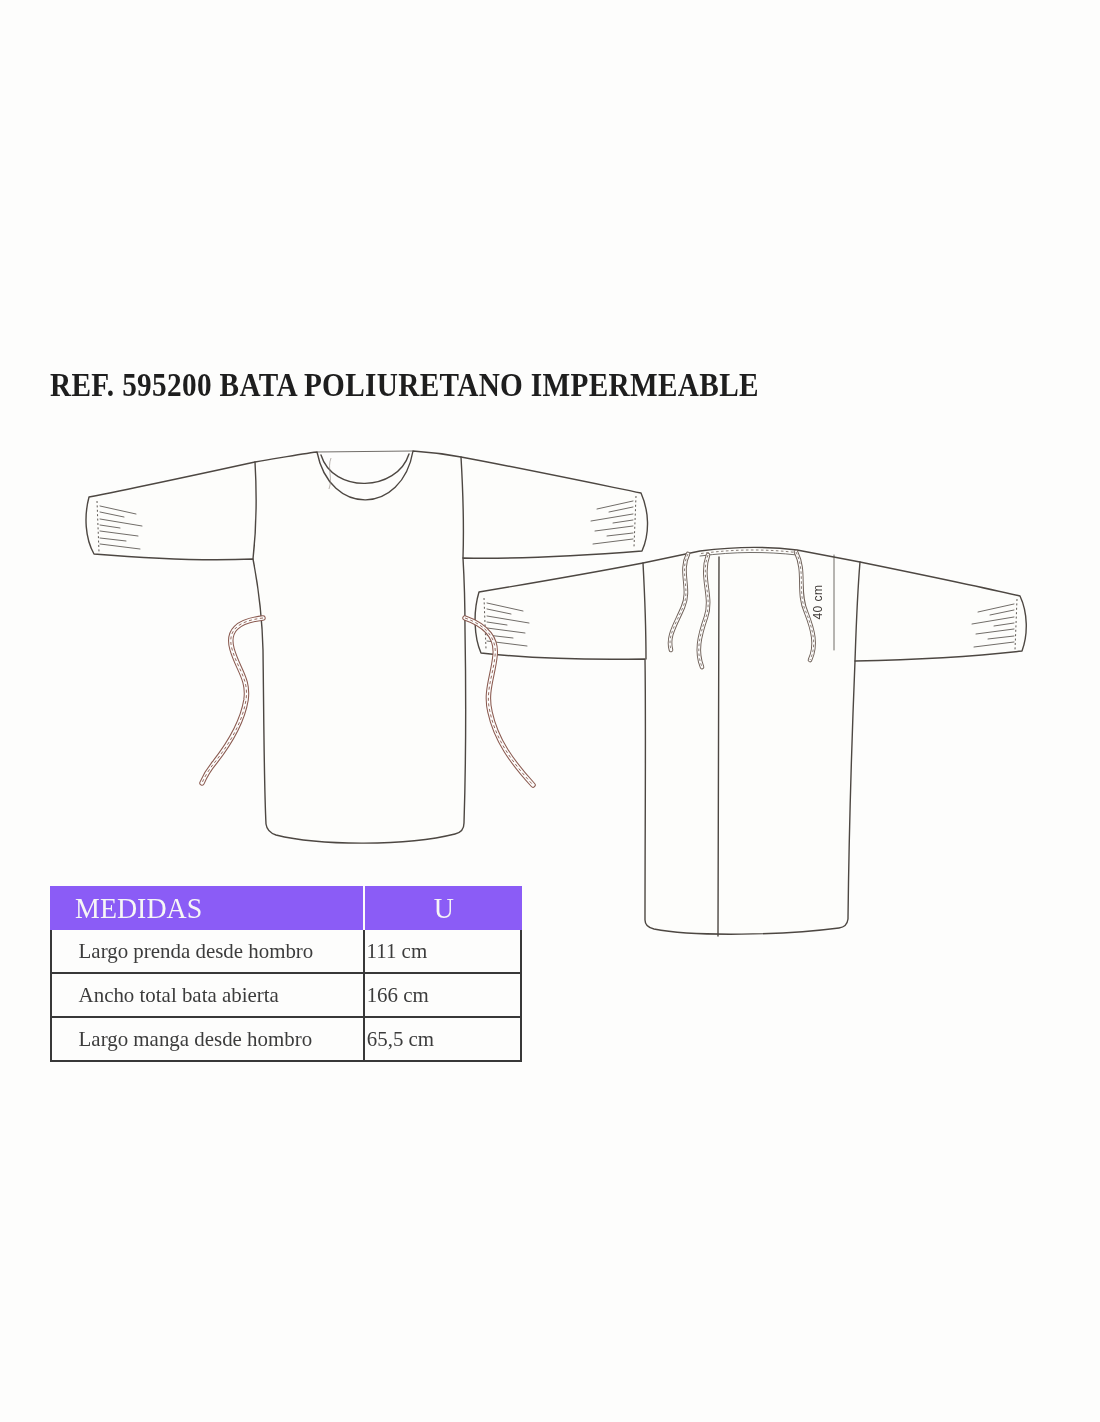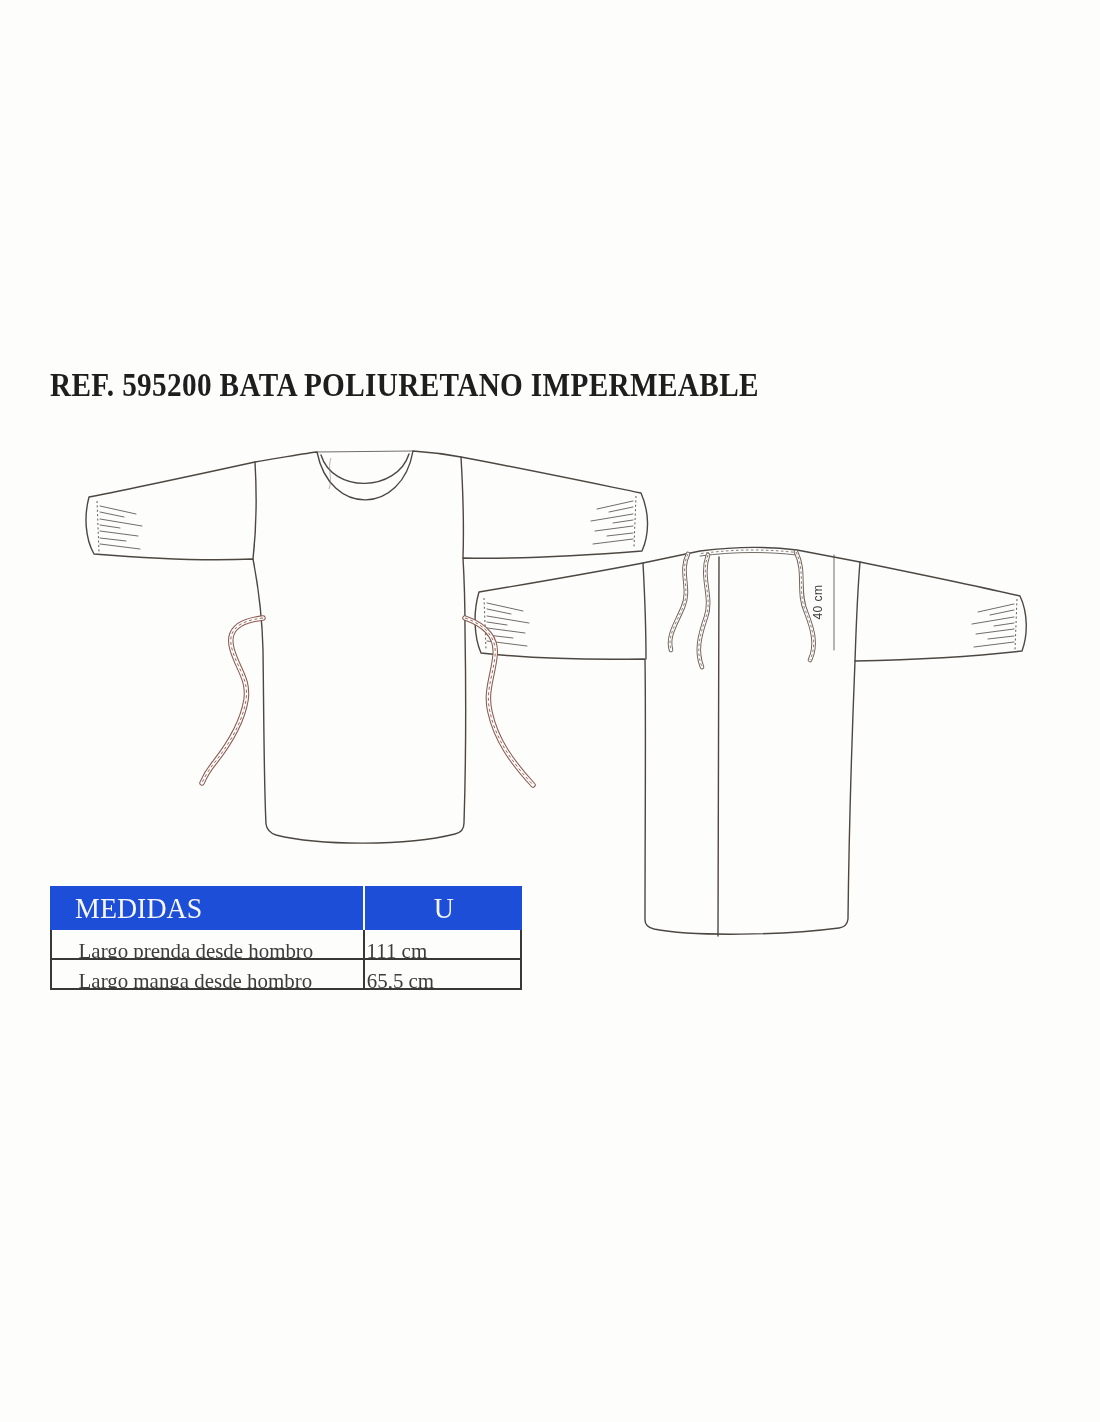--- a/index.html
+++ b/index.html
@@ -18,33 +18,33 @@
   .title .tx{
     display:inline-block;
     font-size:34px;font-weight:700;letter-spacing:.4px;
     color:#1e1e1e;line-height:38px;
     transform:scaleX(.86);transform-origin:left center;
   }
 
   
   .mtable{left:50px;top:886px;width:472px;}
   .thead{
-    height:44px;background:#1d4ed8;
+    height:44px;background:#8b5cf6;
     display:grid;grid-template-columns:313px 1fr;
   }
   .th{overflow:hidden;white-space:nowrap;}
   .th .tx{
     display:inline-block;color:#f6f6f6;font-size:30px;line-height:44px;
     transform:scaleX(.93);transform-origin:left center;
   }
   .th1 .tx{padding-left:27px;}
   .th2{text-align:center;border-left:2px solid #fbfbfb;}
   .th2 .tx{transform-origin:center center;}
   .tbody{border:2px solid #383838;border-top:none;}
-  .trow{height:28px;display:grid;grid-template-columns:311px 1fr;}
+  .trow{height:42px;display:grid;grid-template-columns:311px 1fr;}
   .trow + .trow{border-top:2px solid #383838;}
   .td{overflow:hidden;white-space:nowrap;}
   .td .tx{
     display:inline-block;color:#3c3c3c;font-size:22px;line-height:42px;
     transform:scaleX(.95);transform-origin:left center;
   }
   .td.label .tx{padding-left:28px;}
   .td.value{text-align:left;border-left:2px solid #383838;}
   .td.value .tx{transform-origin:center center;}
 
@@ -185,20 +185,28 @@
       <div class="trow">
         <div class="td label">
           <span class="tx">Largo prenda desde hombro</span>
         </div>
         <div class="td value">
           <span class="tx">111 cm</span>
         </div>
       </div>
       <div class="trow">
         <div class="td label">
+          <span class="tx">Ancho total bata abierta</span>
+        </div>
+        <div class="td value">
+          <span class="tx">166 cm</span>
+        </div>
+      </div>
+      <div class="trow">
+        <div class="td label">
           <span class="tx">Largo manga desde hombro</span>
         </div>
         <div class="td value">
           <span class="tx">65,5 cm</span>
         </div>
       </div>
     </div>
   </div>
 
 

